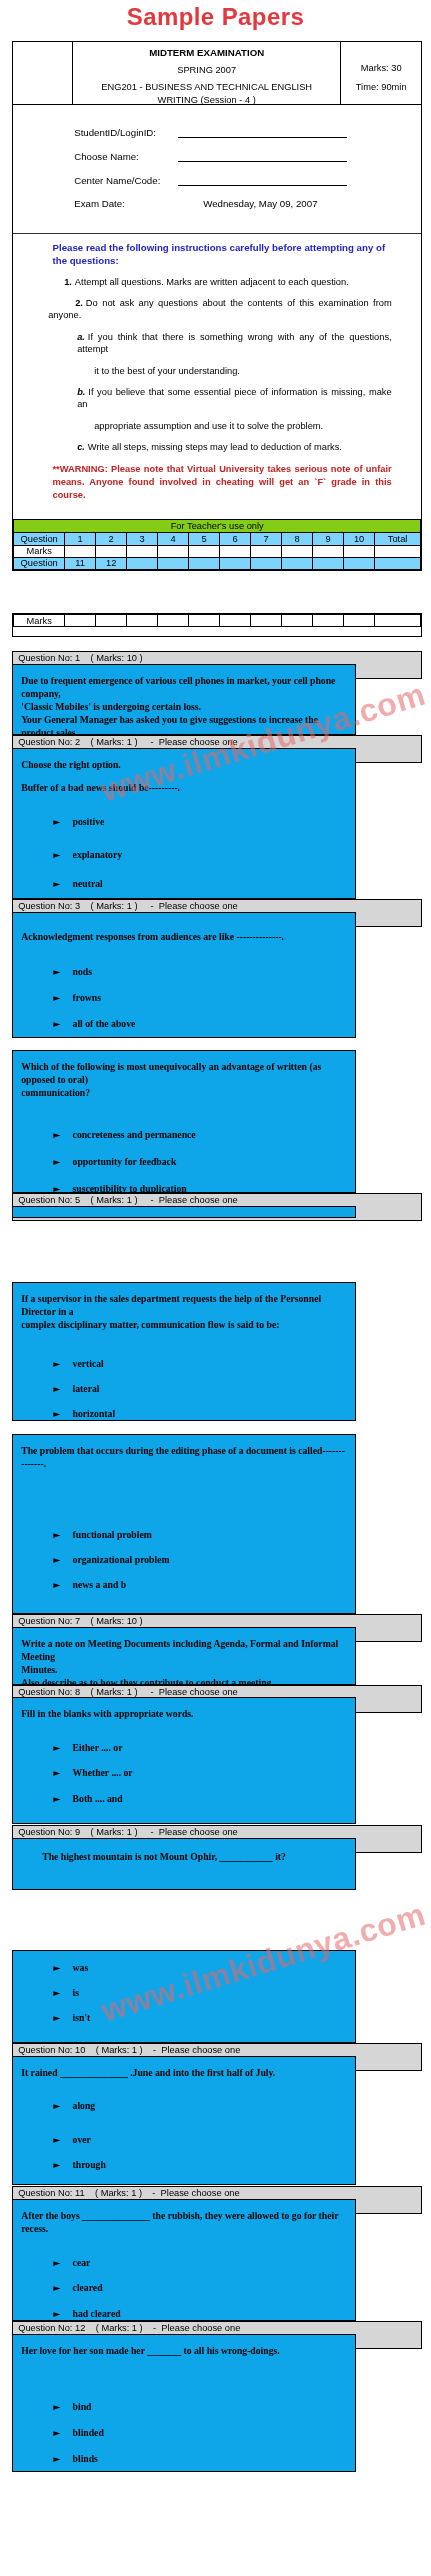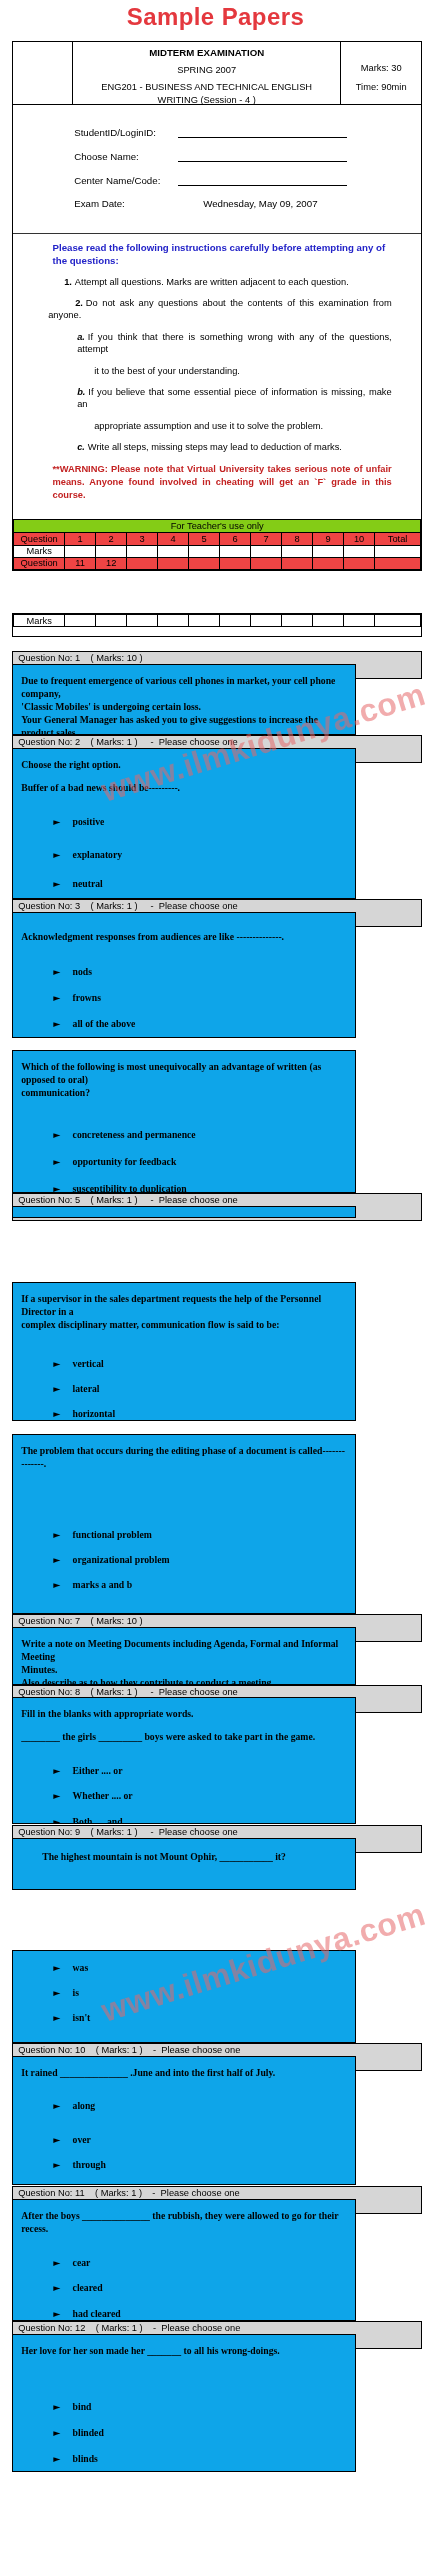--- a/index.html
+++ b/index.html
@@ -40,21 +40,21 @@
   .i2 { text-indent:27px; }
   .isub { margin-left:29px; }
   .isub2 { margin-left:46px; }
   .im { font-weight:bold; font-style:italic; margin-right:2.9px; }
   .imb { font-weight:bold; margin-right:2.9px; }
   .warn { color:#c32222; font-weight:bold; margin:7.2px 0 0 4.3px; text-align:justify; line-height:13px; }
 
   .ttable { width:100%; border-collapse:collapse; table-layout:fixed; font-size:9.3px; margin-top:auto; }
   .ttable td { border:0.7px solid #000; height:12.2px; text-align:center; padding:0; overflow:hidden; }
   .ttable .cap { background:#84cc16; height:13px; }
-  .grey td { background:#ef4444; }
+  .grey td { background:#7dd3fc; }
   .c0 { width:51px; } .cT { width:46px; }
 
   .strip { border:0.7px solid #000; border-bottom:1.4px solid #000; background:#fff; padding-bottom:9.3px; }
   .strip .ttable { margin-top:0; }
 
   
   .qhead { position:absolute; left:12.2px; width:410px; height:28px; background:#d6d6d6;
            border:0.7px solid #000; font-size:9.3px; line-height:10.8px; padding:0.7px 0 0 5px;
            white-space:pre; }
   .qbody { position:absolute; left:12.2px; width:344px; border:0.7px solid #000; background:#0ea5e9;
@@ -316,36 +316,35 @@
       <div class="opt" style="margin-bottom:12.2px;">
           <span class="bullet">►</span>
           <span>functional problem</span>
         </div>
       <div class="opt" style="margin-bottom:12.2px;">
           <span class="bullet">►</span>
           <span>organizational problem</span>
         </div>
       <div class="opt">
           <span class="bullet">►</span>
-          <span>marks a and b</span>
+          <span>news a and b</span>
         </div>
     </div>
   </div>
 
   <div class="qhead" style="top:1614px;">Question No: 7    ( Marks: 10 )</div>
   <div class="qbody" style="top:1627px;height:58px;">
     <div class="qtext">Write a note on Meeting Documents including Agenda, Formal and Informal Meeting
 Minutes.
 Also describe as to how they contribute to conduct a meeting.</div>
   </div>
 
   <div class="qhead" style="top:1685px;">Question No: 8    ( Marks: 1 )     -  Please choose one</div>
   <div class="qbody" style="top:1697px;height:127px;">
     <div class="qtext">Fill in the blanks with appropriate words.</div>
-    <div class="qtext" style="margin-top:10px;">________ the girls _________ boys were asked to take part in the game.</div>
     <div style="margin-top:21.6px;">
       <div class="opt" style="margin-bottom:12.2px;">
           <span class="bullet">►</span>
           <span>Either .... or</span>
         </div>
       <div class="opt" style="margin-bottom:12.2px;">
           <span class="bullet">►</span>
           <span>Whether .... or</span>
         </div>
       <div class="opt">

